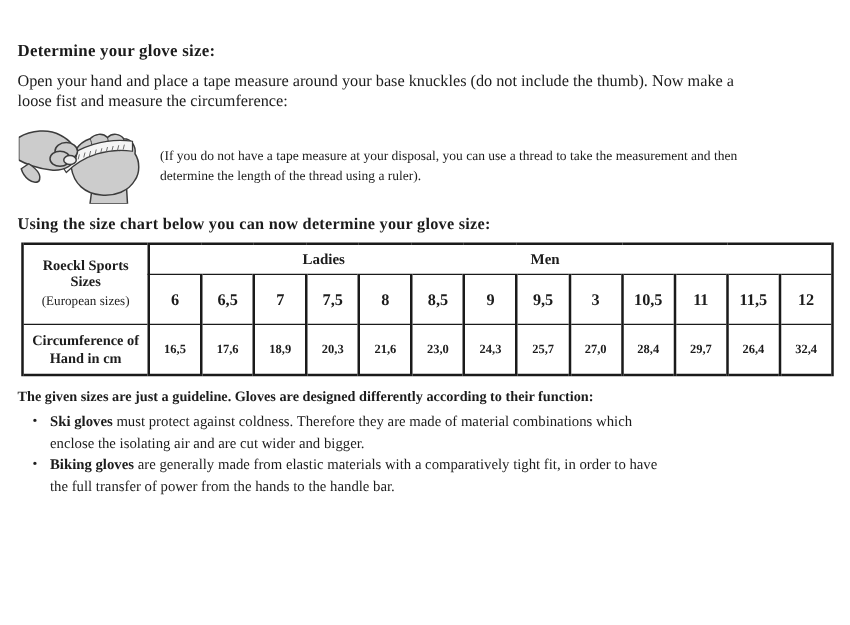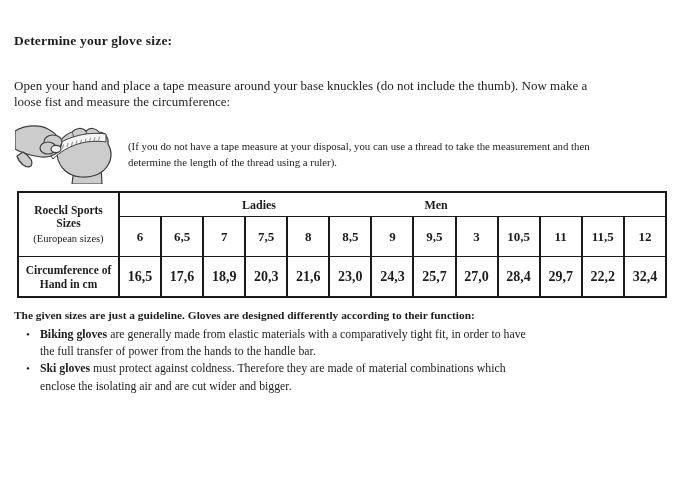--- a/index.html
+++ b/index.html
@@ -9,21 +9,21 @@
     overflow: hidden;
     font-family: "Liberation Serif", "DejaVu Serif", serif;
     color: #1c1c1c;
   }
   .page { padding: 33px 16px 0 14px; }
 
   .h-main {
     margin: 0; font-size: 13.5px; font-weight: bold; letter-spacing: .2px;
   }
   .para {
-    margin: 29px 0 0 0; font-size: 13px; line-height: 16px; white-space: pre-line;
+    margin: 8px 0 0 0; font-size: 13px; line-height: 16px; white-space: pre-line;
   }
 
   .figure { display: flex; margin: 9px 0 0 1px; height: 65px; }
   .fig-img { width: 100px; height: 65px; flex: none; }
   .note {
     margin: 20px 0 0 13px; font-size: 10.8px; line-height: 15.8px;
     white-space: pre-line;
   }
 
   .h-chart { margin: 8px 0 0 0; font-size: 13px; font-weight: bold; letter-spacing: .2px; }
@@ -38,21 +38,21 @@
     border-left-width: 2px; border-right-width: 2px;
     text-align: center; vertical-align: middle; padding: 0;
   }
   .c-head { width: 101px; }
   .r-group td { height: 23px; }
   .gwrap { position: relative; height: 23px; }
   .groupcell { font-weight: bold; font-size: 12px; }
   .g-ladies { position: absolute; left: 25.5%; top: 50%; transform: translate(-50%,-50%); }
   .g-men    { position: absolute; left: 58%;   top: 50%; transform: translate(-50%,-50%); }
   .r-sizes td { height: 39px; font-weight: bold; font-size: 13px; }
-  .r-circ  td { height: 39px; font-weight: bold; font-size: 14px; }
+  .r-circ  td { height: 39px; font-weight: bold; font-size: 10px; }
   .rowhead { font-weight: bold; font-size: 11.5px; line-height: 13.5px; margin-left: 20px; }
   .rh-main { white-space: pre-line; }
   .rh-sub  { font-weight: normal; font-size: 10.5px; margin-top: 1px; }
   .circ-label { white-space: pre-line; font-size: 11.5px !important; line-height: 14px; }
 
   .para-pouce { margin: 18px 0 0 0; font-size: 12.8px; line-height: 17px; white-space: pre-line; }
   .guideline  { margin: 11px 0 0 0; font-size: 11.4px; font-weight: bold; }
 
   ul.funcs { margin: 5px 0 0 0; padding: 0 0 0 12px; list-style: none; }
   ul.funcs li {
@@ -101,20 +101,21 @@
         <ellipse cx="38" cy="23" rx="9" ry="7"></ellipse>
         <ellipse cx="33" cy="29" rx="8" ry="6"></ellipse>
         <ellipse fill="#efefef" cx="41" cy="30" rx="5" ry="3.6"></ellipse>
         <path d="M8,33 C14,37 19,42 16,47 C11,50 4,44 2,37 Z"></path>
       </g>
     </svg>
     <p class="note">(If you do not have a tape measure at your disposal, you can use a thread to take the measurement and then
 determine the length of the thread using a ruler).</p>
   </div>
 
+  <h2 class="h-chart">Using the size chart below you can now determine your glove size:</h2>
 
   <table class="sizes">
     <colgroup>
         <col class="c-head">
         <col span="13">
       </colgroup>
     <tbody>
       <tr class="r-group">
         <td class="rowhead" rowspan="2">
             <div class="rh-main">Roeckl Sports
@@ -150,29 +151,29 @@
         <td>17,6</td>
         <td>18,9</td>
         <td>20,3</td>
         <td>21,6</td>
         <td>23,0</td>
         <td>24,3</td>
         <td>25,7</td>
         <td>27,0</td>
         <td>28,4</td>
         <td>29,7</td>
-        <td>22,2</td>
+        <td>26,4</td>
         <td>32,4</td>
       </tr>
     </tbody>
   </table>
 
 
   <p class="guideline">The given sizes are just a guideline. Gloves are designed differently according to their function:</p>
 
   <ul class="funcs">
+    <li><b>Ski gloves</b><span> must protect against coldness. Therefore they are made of material combinations which
+enclose the isolating air and are cut wider and bigger.</span></li>
     <li><b>Biking gloves</b><span> are generally made from elastic materials with a comparatively tight fit, in order to have
 the full transfer of power from the hands to the handle bar.</span></li>
-    <li><b>Ski gloves</b><span> must protect against coldness. Therefore they are made of material combinations which
-enclose the isolating air and are cut wider and bigger.</span></li>
   </ul>
 
 </div>
 
 </body></html>

